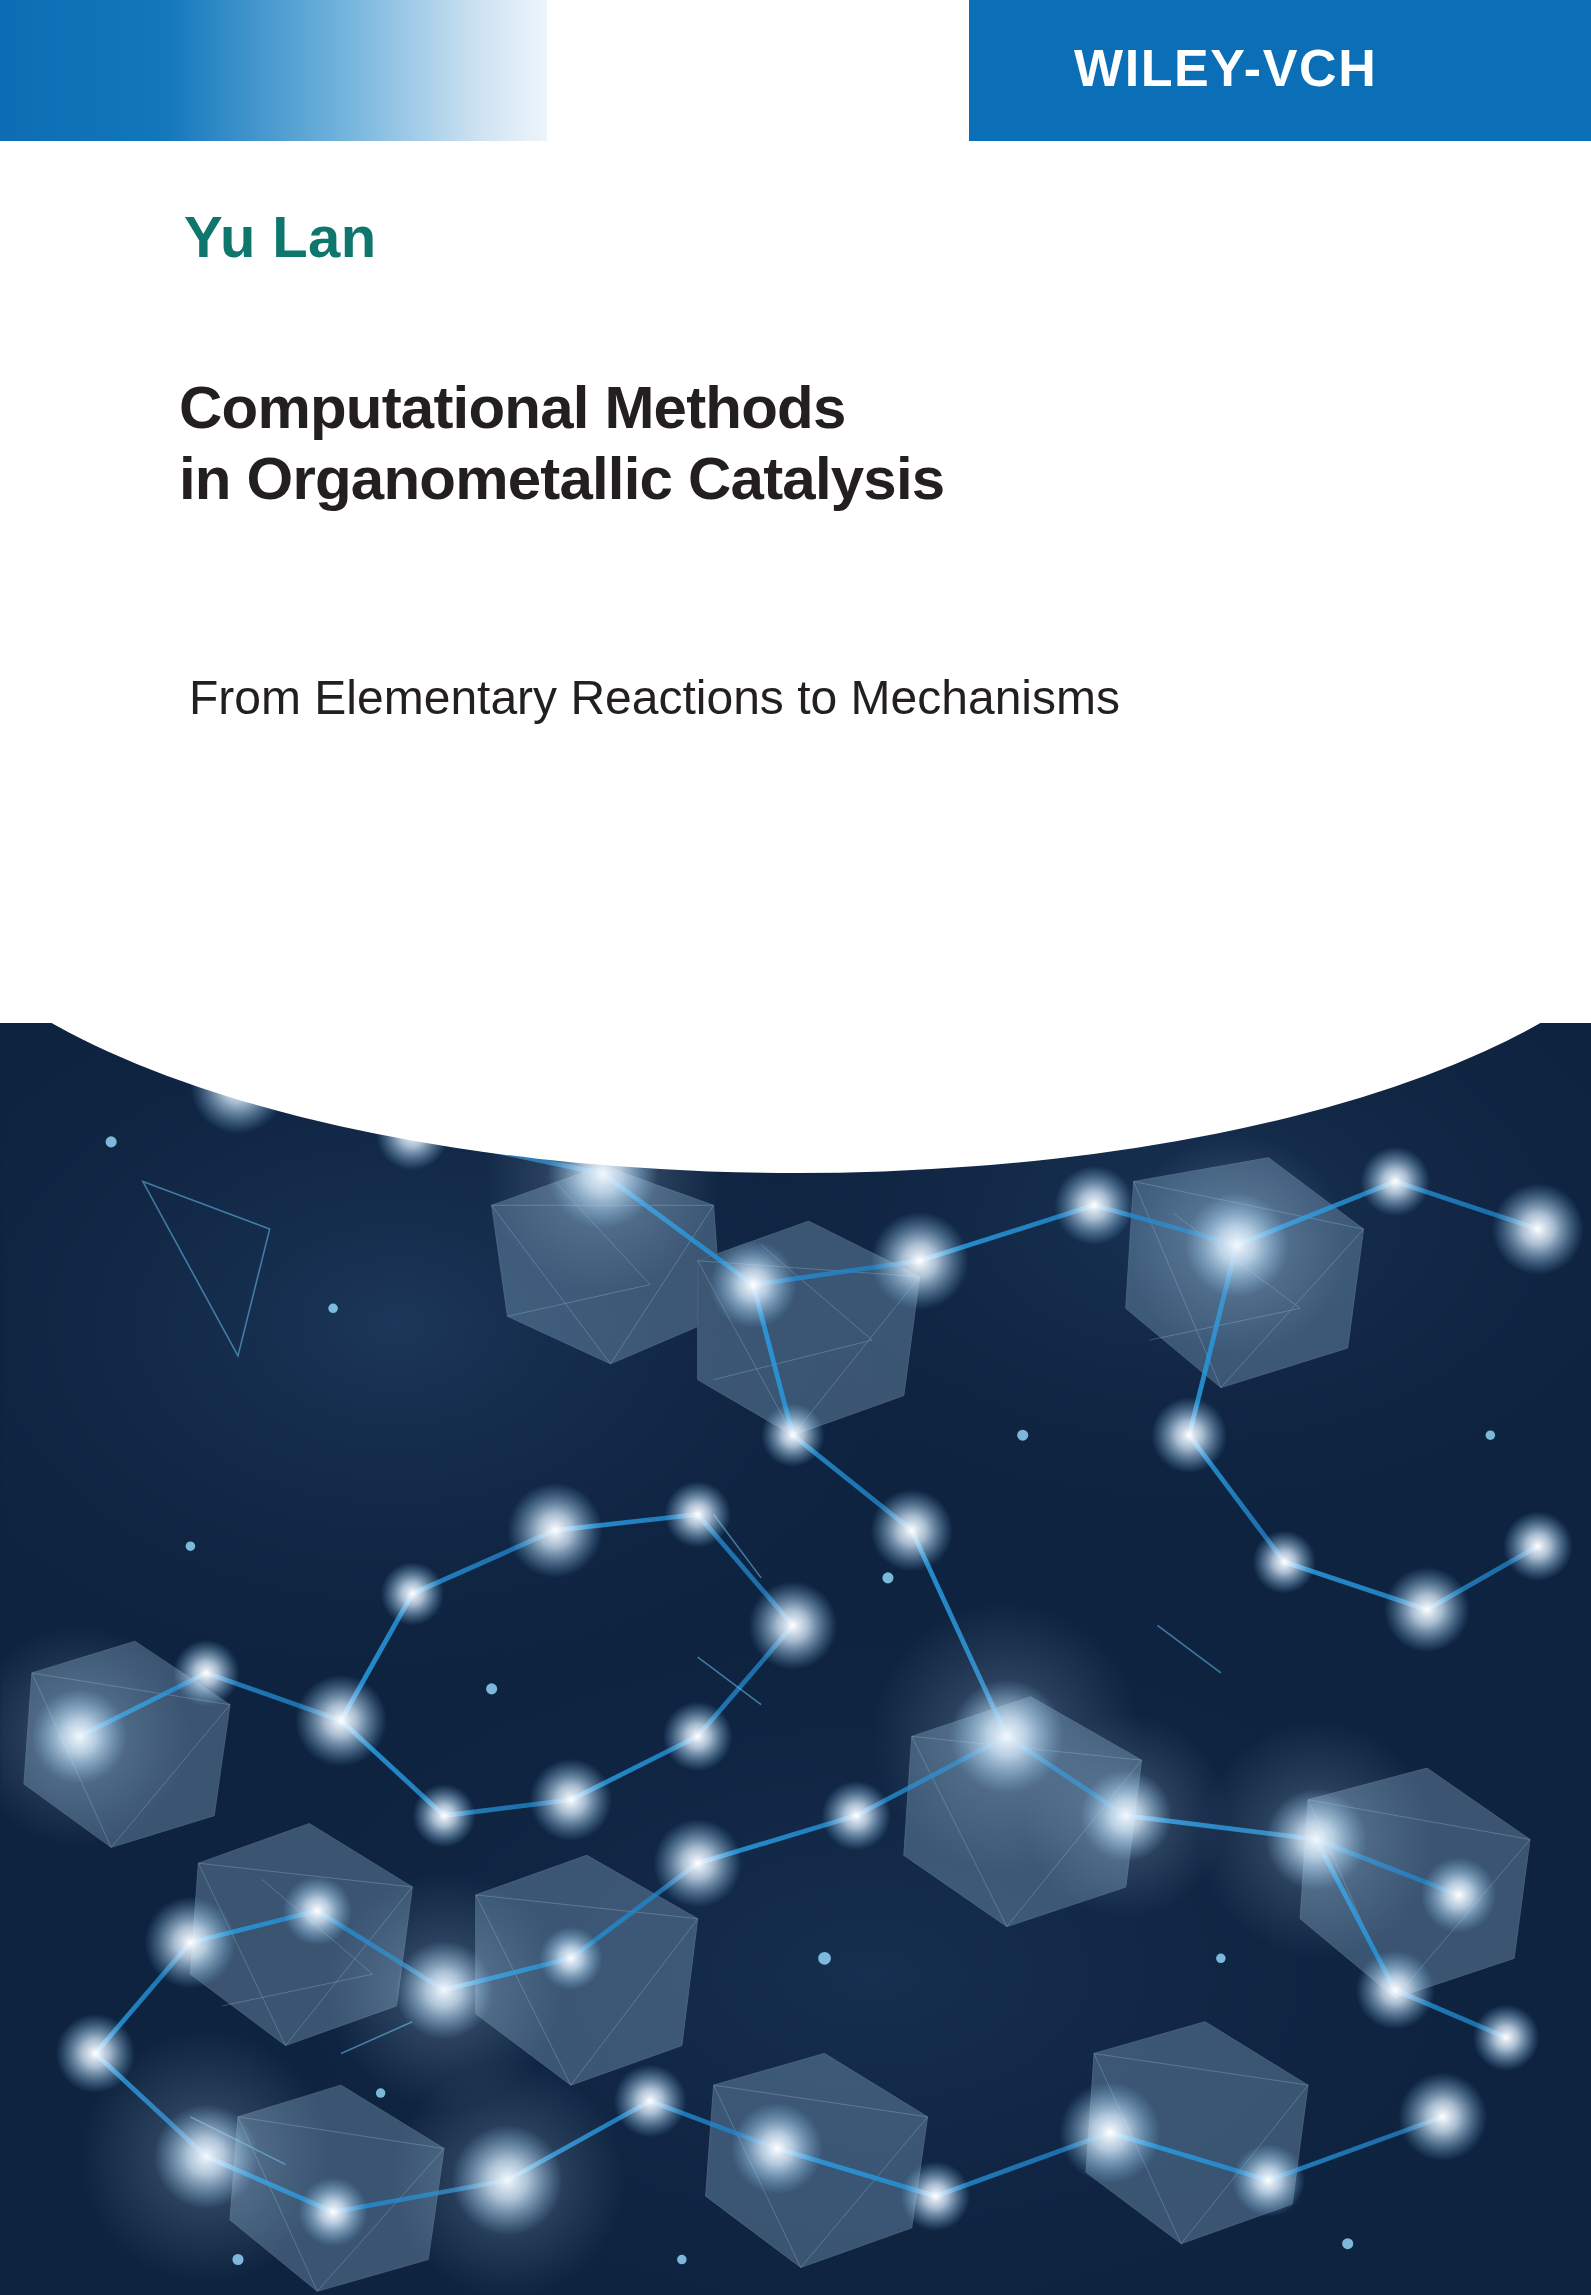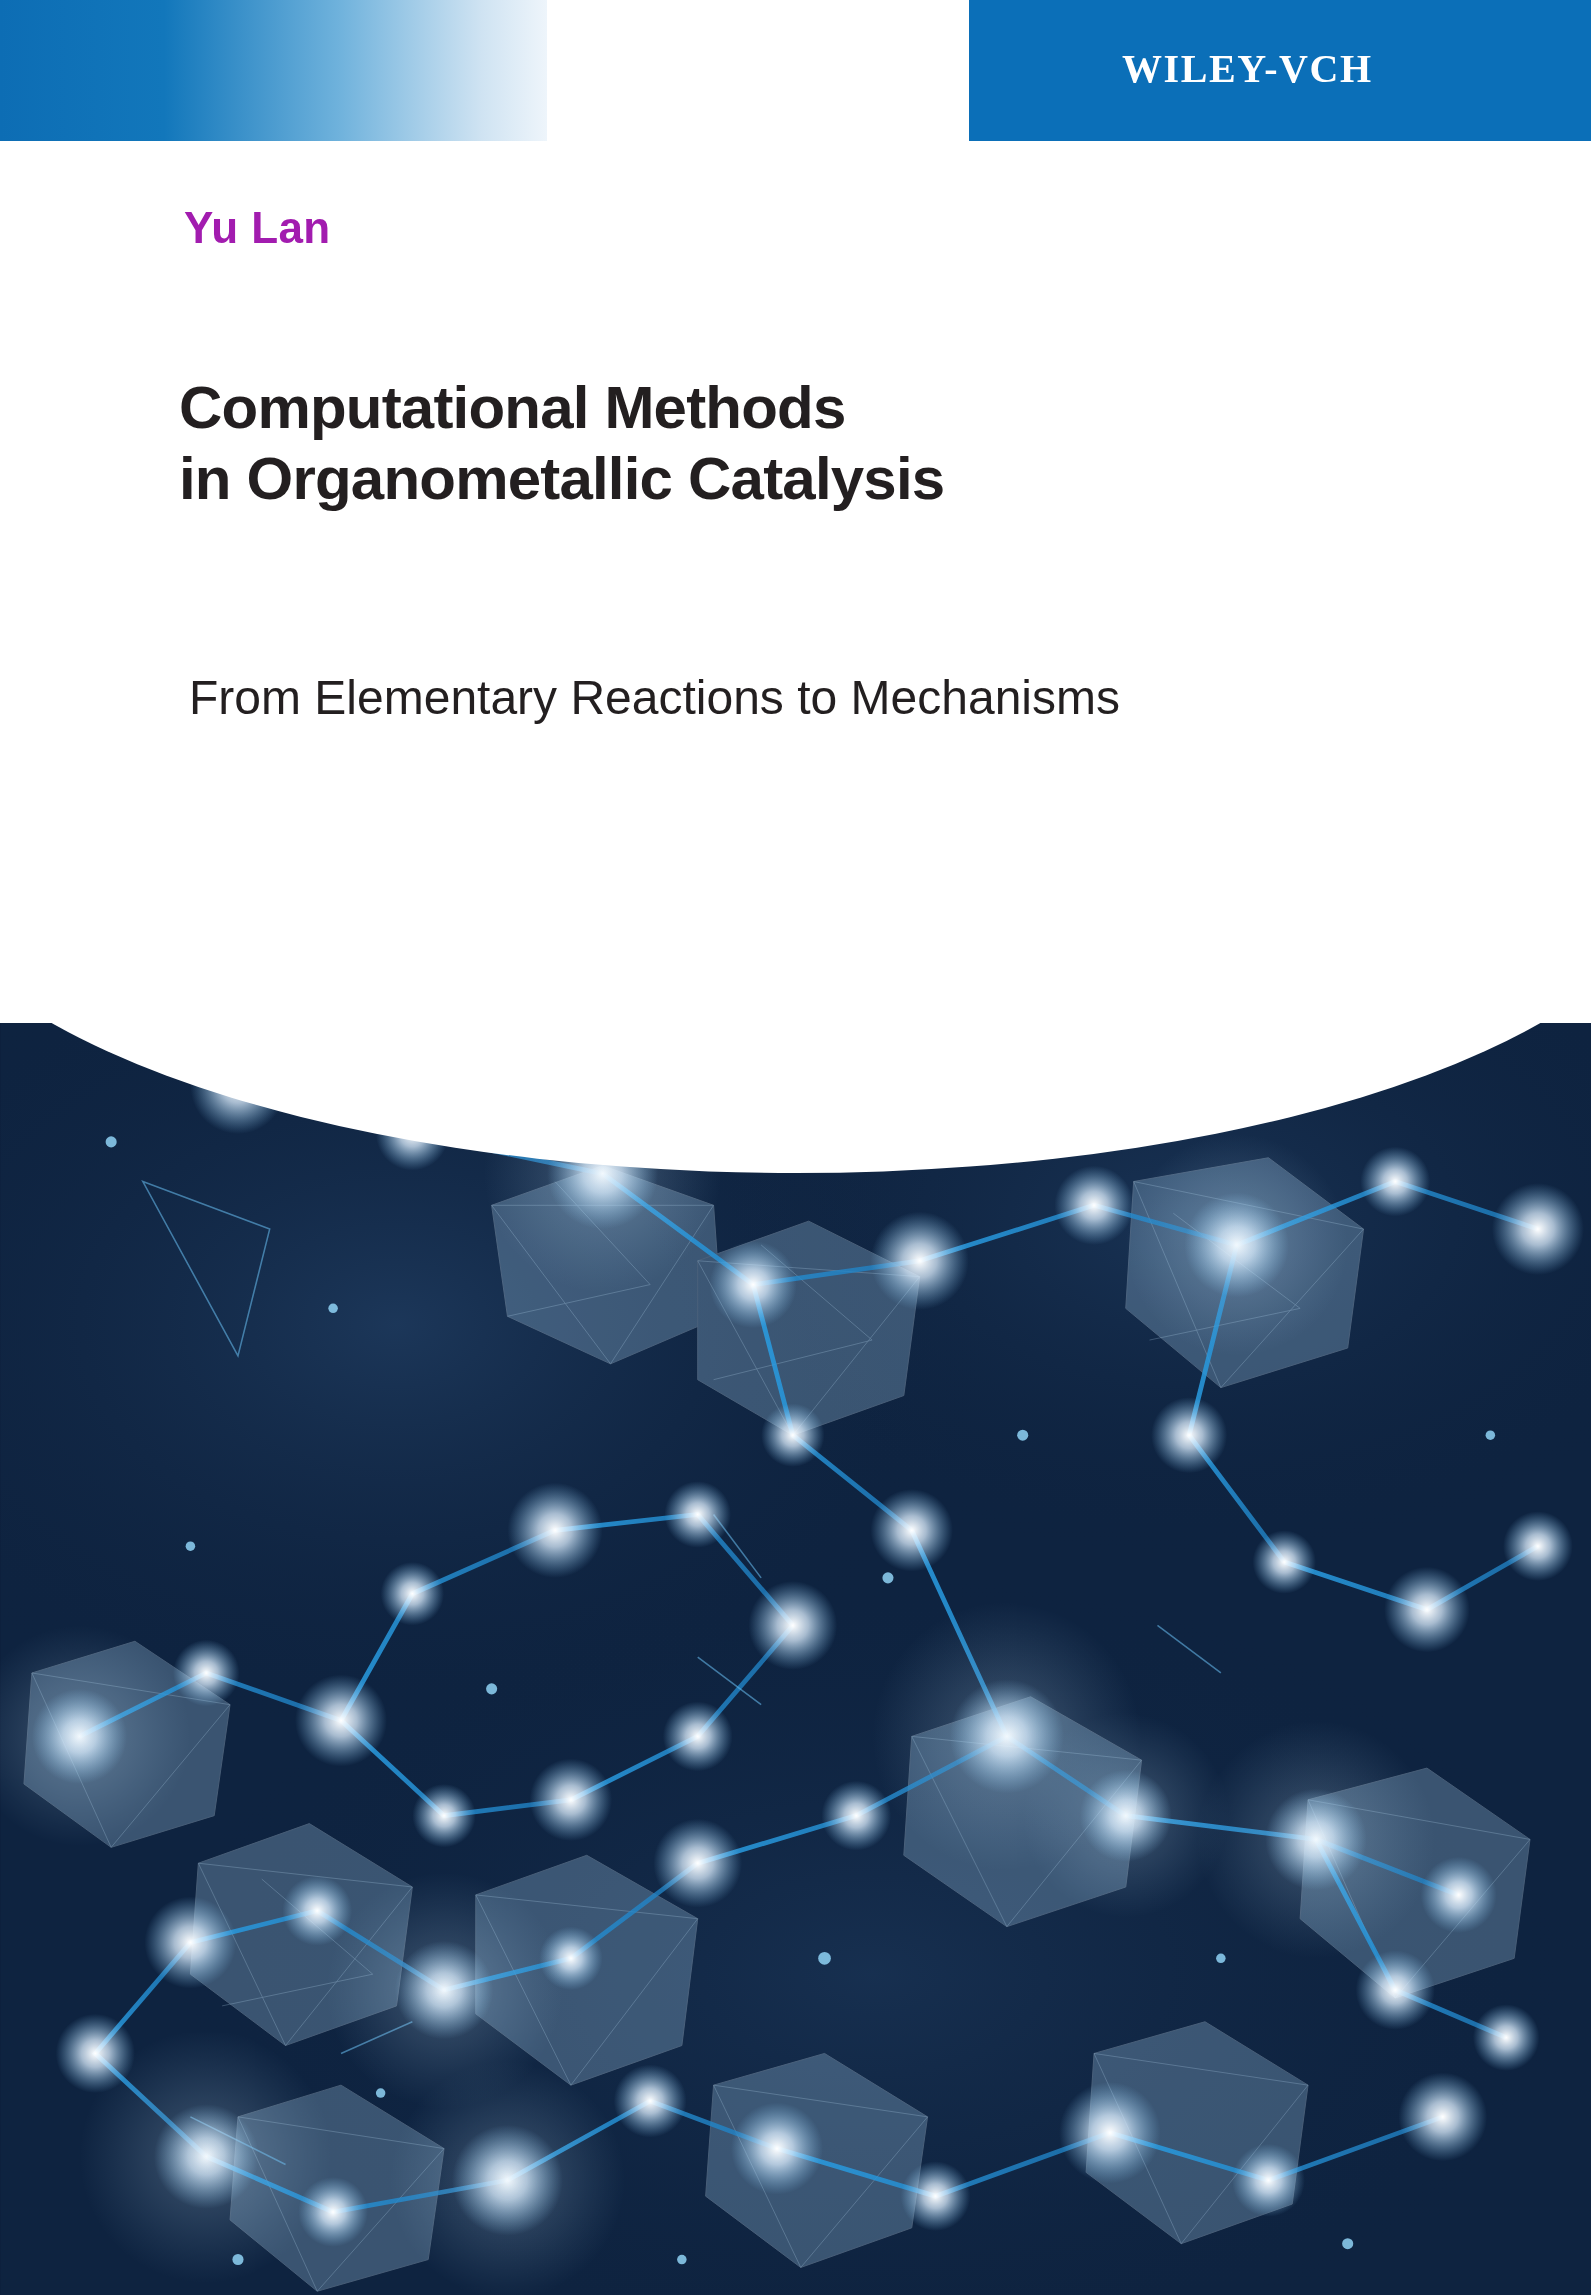--- a/index.html
+++ b/index.html
@@ -44,50 +44,50 @@
   }
   .top-bar-mid-block {
     position: absolute;
     left: 547px; top: 0;
     width: 422px;
     height: 141px;
     background: #ffffff;
   }
   .publisher-logo {
     position: absolute;
-    left: 1122px;
+    left: 1074px;
     top: 33px;
     width: 444px;
     height: 71px;
     color: #ffffff;
-    font-family: Liberation Serif, serif;
-    font-size: 40px;
+    font-family: Liberation Sans, sans-serif;
+    font-size: 52px;
     font-weight: bold;
     letter-spacing: 1.6px;
     line-height: 71px;
     white-space: nowrap;
   }
 
   
   .white-panel {
     position: absolute;
     left: 0; top: 141px;
     width: 1592px;
     height: 1030px;
     background: #ffffff;
     z-index: 3;
   }
 
   .author {
     position: absolute;
     left: 184px;
     top: 203px;
-    font-size: 44px;
+    font-size: 58px;
     font-weight: bold;
-    color: #a21caf;
+    color: #0f766e;
     letter-spacing: 0.4px;
     z-index: 5;
   }
   .title {
     position: absolute;
     left: 179px;
     top: 373px;
     width: 1347px;
     font-size: 60px;
     font-weight: bold;

